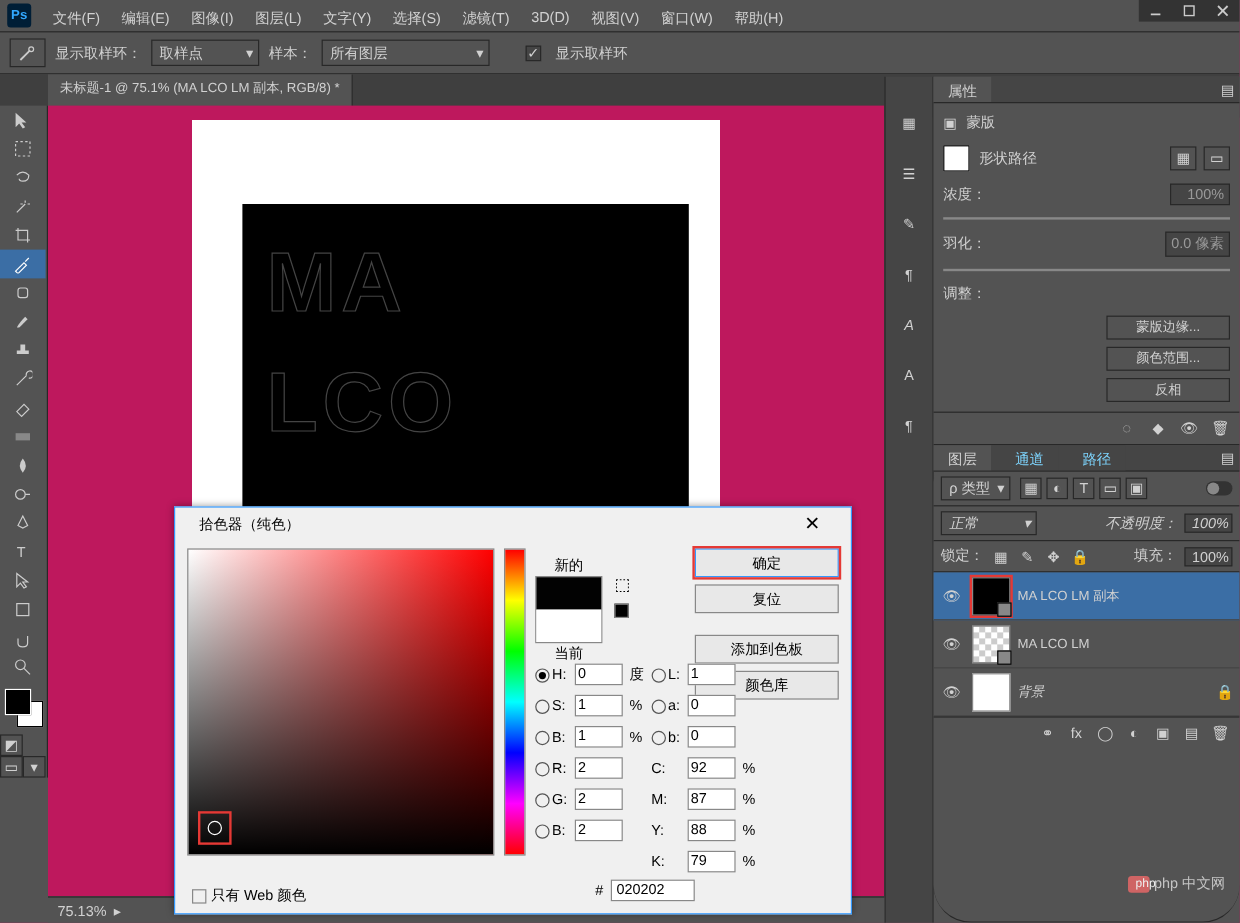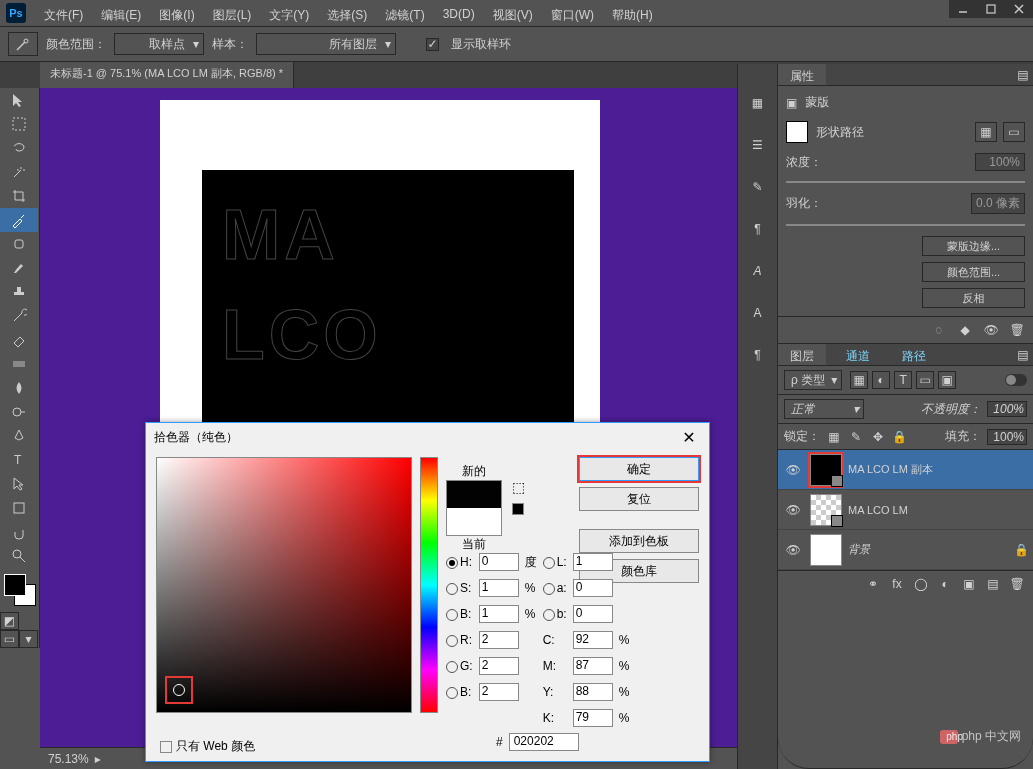--- a/index.html
+++ b/index.html
@@ -13,41 +13,41 @@
 .win-btn svg { width:10px; height:10px; }
 
 
 .menubar { height:22px; position:absolute; top:4px; left:36px; display:flex; gap:2px; }
 .menu-item { padding:3px 8px; cursor:pointer; }
 
 
 .optbar { height:36px; background:#535353; border-top:1px solid #282828; border-bottom:1px solid #282828; display:flex; align-items:center; padding:0 8px; gap:8px; }
 .tool-preset { width:30px; height:24px; border:1px solid #282828; background:#535353; display:flex; align-items:center; justify-content:center; }
 .opt-label { color:#d1d1d1; }
-.opt-sel { height:22px; background:#535353; border:1px solid #282828; padding:0 18px 0 6px; position:relative; min-width:90px; display:flex; align-items:center;justify-content:flex-end; }
+.opt-sel { height:22px; background:#535353; border:1px solid #282828; padding:0 18px 0 6px; position:relative; min-width:90px; display:flex; align-items:center; }
 .opt-sel::after { content:"▾"; position:absolute; right:4px; color:#d1d1d1; }
 .opt-chk { width:13px; height:13px; background:#454545; border:1px solid #282828; display:inline-flex; align-items:center; justify-content:center; margin-right:4px; }
 
 
 .doc-tabs { height:36px; background:#3f3f3f; display:flex; padding-left:40px; }
 .doc-tab { padding:4px 10px; background:#535353; border-right:1px solid #282828; color:#d1d1d1; font-size:11px; }
 
 
 .toolbox { position:absolute; left:0; top:88px; width:40px; background:#535353; border-right:1px solid #282828; display:flex; flex-direction:column; }
 .tool-btn { width:38px; height:24px; display:flex; align-items:center; justify-content:center; cursor:pointer; }
 .tool-btn.sel { background:#3b6ea5; }
 .tool-btn svg { width:16px; height:16px; }
 .swatches { margin-top:4px; position:relative; height:40px; }
 .sw-fg { position:absolute; left:4px; top:2px; width:22px; height:22px; background:#000; border:1px solid #fff; z-index:2;}
 .sw-bg { position:absolute; left:14px; top:12px; width:22px; height:22px; background:#fff; border:1px solid #000;}
 .tool-opt-row { display:flex; }
 .tool-opt-row .t-sm { width:19px; height:18px; border:1px solid #282828; display:flex; align-items:center; justify-content:center;}
 
 
-.canvas-area { position:absolute; left:40px; top:88px; right:296px; bottom:22px; background:#4c1d95; overflow:hidden; }
+.canvas-area { position:absolute; left:40px; top:88px; right:296px; bottom:22px; background:#be185d; overflow:hidden; }
 .artboard { position:absolute; left:120px; top:12px; width:440px; height:540px; background:#fff; }
 .black-rect { position:absolute; left:42px; top:70px; width:372px; height:350px; background:#000; display:flex; flex-direction:column; align-items:flex-start; padding:30px 20px; gap:30px;}
 .outline-text { font-family:"Arial Black",sans-serif; font-size:70px; font-weight:900; letter-spacing:4px; -webkit-text-stroke:1px #444; color:transparent; line-height:1; }
 
 
 .dock-col { position:absolute; right:0; top:64px; width:256px; bottom:0; background:#535353; border-left:1px solid #282828; display:flex; flex-direction:column; }
 .dock-col2 { position:absolute; right:256px; top:64px; width:40px; bottom:0; background:#454545; border-left:1px solid #282828; display:flex; flex-direction:column; align-items:center; gap:12px; padding-top:24px;}
 .dock-col2 .slot{ width:30px; height:30px; display:flex; align-items:center; justify-content:center; }
 .panel { background:#535353; border-bottom:1px solid #282828; }
 .panel-tabs { display:flex; background:#454545; height:22px; border-bottom:1px solid #282828;}
@@ -90,21 +90,21 @@
 .layers-foot { display:flex; justify-content:flex-end; gap:4px; padding:4px 6px; border-top:1px solid #282828;}
 .layers-foot span{ width:20px; height:18px; display:flex; align-items:center; justify-content:center;}
 
 
 .statusbar { position:absolute; left:40px; bottom:0; height:22px; right:296px; background:#535353; border-top:1px solid #282828; display:flex; align-items:center; padding:0 8px; font-size:11px;}
 .statusbar .arrow { margin-left:6px;}
 
 
 .dlg { position:absolute; left:145px; top:422px; width:565px; height:340px; background:#f0f0f0; border:1px solid #3399ff; box-shadow:0 0 6px rgba(0,0,0,.4); color:#000;}
 .dlg * { color:#000; font-size:12px;}
-.dlg-title { height:28px; display:flex; align-items:center; padding:0 8px; }
+.dlg-title { height:28px; display:flex; align-items:center; padding:0 20px; }
 .dlg-close { margin-left:auto; width:24px; height:20px; display:flex; align-items:center; justify-content:center; font-size:16px; cursor:pointer;}
 .dlg-body { position:relative; padding:6px 10px; display:flex; gap:8px; height:calc(100% - 28px);}
 .sv-field { width:256px; height:256px; position:relative; background:linear-gradient(to top, #000, rgba(0,0,0,0)), linear-gradient(to right,#fff,#f00); border:1px solid #888;}
 .sv-marker { position:absolute; left:8px; bottom:8px; width:28px; height:28px; border:2px solid #e53935;}
 .sv-marker::after { content:""; position:absolute; left:6px; top:6px; width:10px; height:10px; border:1px solid #fff; border-radius:50%;}
 .hue-strip { width:18px; height:256px; background:linear-gradient(to bottom,#f00,#ff0,#0f0,#0ff,#00f,#f0f,#f00); border:1px solid #888;}
 .dlg-right { flex:1; position:relative;}
 .new-cur { position:absolute; left:0; top:6px; text-align:center;}
 .new-cur .swatch-box{ width:56px; height:56px; border:1px solid #888; display:flex; flex-direction:column;}
 .swatch-box .half{ flex:1;}
@@ -167,21 +167,21 @@
   <span class="menu-item">帮助(H)</span>
 </div>
 
 <div class="optbar">
   <div class="tool-preset">
     <svg width="16" height="16" viewBox="0 0 16 16">
         <path d="M2 14 L10 6" stroke="#ccc" stroke-width="1.5"></path>
         <circle cx="11" cy="5" r="2" fill="none" stroke="#ccc"></circle>
       </svg>
   </div>
-  <span class="opt-label">颜色范围：</span>
+  <span class="opt-label">显示取样环：</span>
   <div class="opt-sel">
       <span>取样点</span>
     </div>
   <span class="opt-label">样本：</span>
   <div class="opt-sel" style="min-width:140px">
       <span>所有图层</span>
     </div>
   <span style="width:14px"></span>
   <span class="opt-chk">✓</span>
   <span class="opt-label">显示取样环</span>
@@ -353,20 +353,23 @@
       <div class="prop-row">
           <div class="prop-slider"></div>
         </div>
       <div class="prop-row">
         <span>羽化：</span>
         <span class="prop-val">0.0 像素</span>
       </div>
       <div class="prop-row">
           <div class="prop-slider"></div>
         </div>
+      <div class="prop-row">
+          <span>调整：</span>
+        </div>
       <div class="prop-btns">
         <div class="prop-btn">蒙版边缘...</div>
         <div class="prop-btn">颜色范围...</div>
         <div class="prop-btn">反相</div>
       </div>
     </div>
     <div class="prop-foot">
       <span class="foot-ico">◌</span>
       <span class="foot-ico">◆</span>
       <span class="foot-ico">👁</span>

